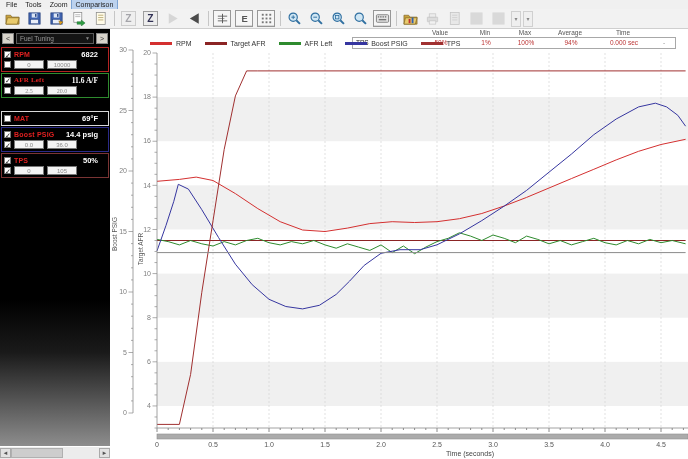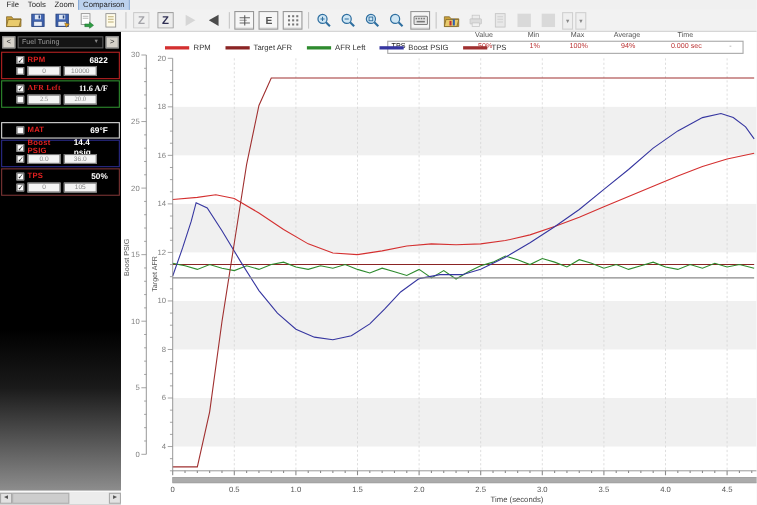--- a/index.html
+++ b/index.html
@@ -21,21 +21,21 @@
   .tdrop{width:8px;height:14px;font-size:6px;color:#888;display:flex;align-items:center;justify-content:center;
     border:1px solid #d0d0d0;background:#efefef;margin-right:2px;flex:0 0 auto;}
   
   .sidebar{position:absolute;left:0;top:29px;width:110px;height:430px;background:#000;
     display:flex;flex-direction:column;box-sizing:border-box;}
   .selrow{height:14px;display:flex;align-items:center;padding:2px 2px 1px 2px;gap:2px;}
   .navbtn{width:12px;height:11px;background:#d6d2ca;border:1px solid #888;font-size:7px;line-height:9px;
     text-align:center;color:#333;box-sizing:border-box;}
   .gselect{flex:1;height:11px;background:#141414;border:1px solid #5a5a5a;color:#9a9a9a;font-size:6.5px;
     display:flex;align-items:center;padding:0 3px;justify-content:space-between;box-sizing:border-box;}
-  .grow{margin:1px 1px 1px 1px;padding:1px 2px 2px 13px;border-width:1px;border-style:solid;background:#000;}
+  .grow{margin:1px 1px 1px 1px;padding:1px 2px 2px 2px;border-width:1px;border-style:solid;background:#000;}
   .gline{display:flex;align-items:center;height:10px;gap:3px;}
   .gname{font-size:7px;font-weight:bold;color:#e02020;letter-spacing:.2px;}
   .gval{margin-left:auto;margin-right:8px;font-size:7.5px;font-weight:bold;color:#fff;}
   .cbx{width:7px;height:7px;background:#fff;border:1px solid #777;font-size:7px;line-height:7px;color:#222;
     text-align:center;box-sizing:border-box;flex:0 0 auto;}
   .mini{width:30px;height:9px;background:#f4f4f4;border:1px solid #777;font-size:6px;color:#888;
     text-align:center;line-height:9px;box-sizing:border-box;}
   .sfill{flex:1;background:linear-gradient(to bottom,#000 0%,#000 45%,#1a1a1a 65%,#8d8d8d 100%);}
   .sscroll{height:12px;background:#ececec;display:flex;align-items:center;border-top:1px solid #fff;}
   .sarr{width:11px;height:10px;background:#e2e2e2;border:1px solid #aaa;font-size:6px;color:#555;

